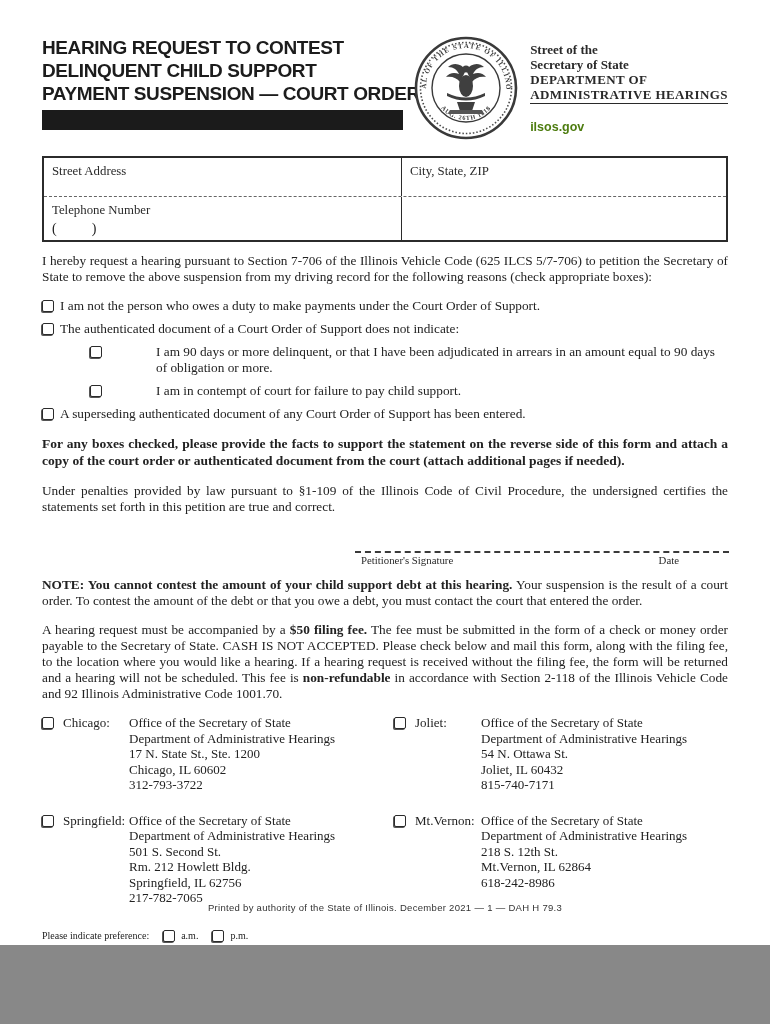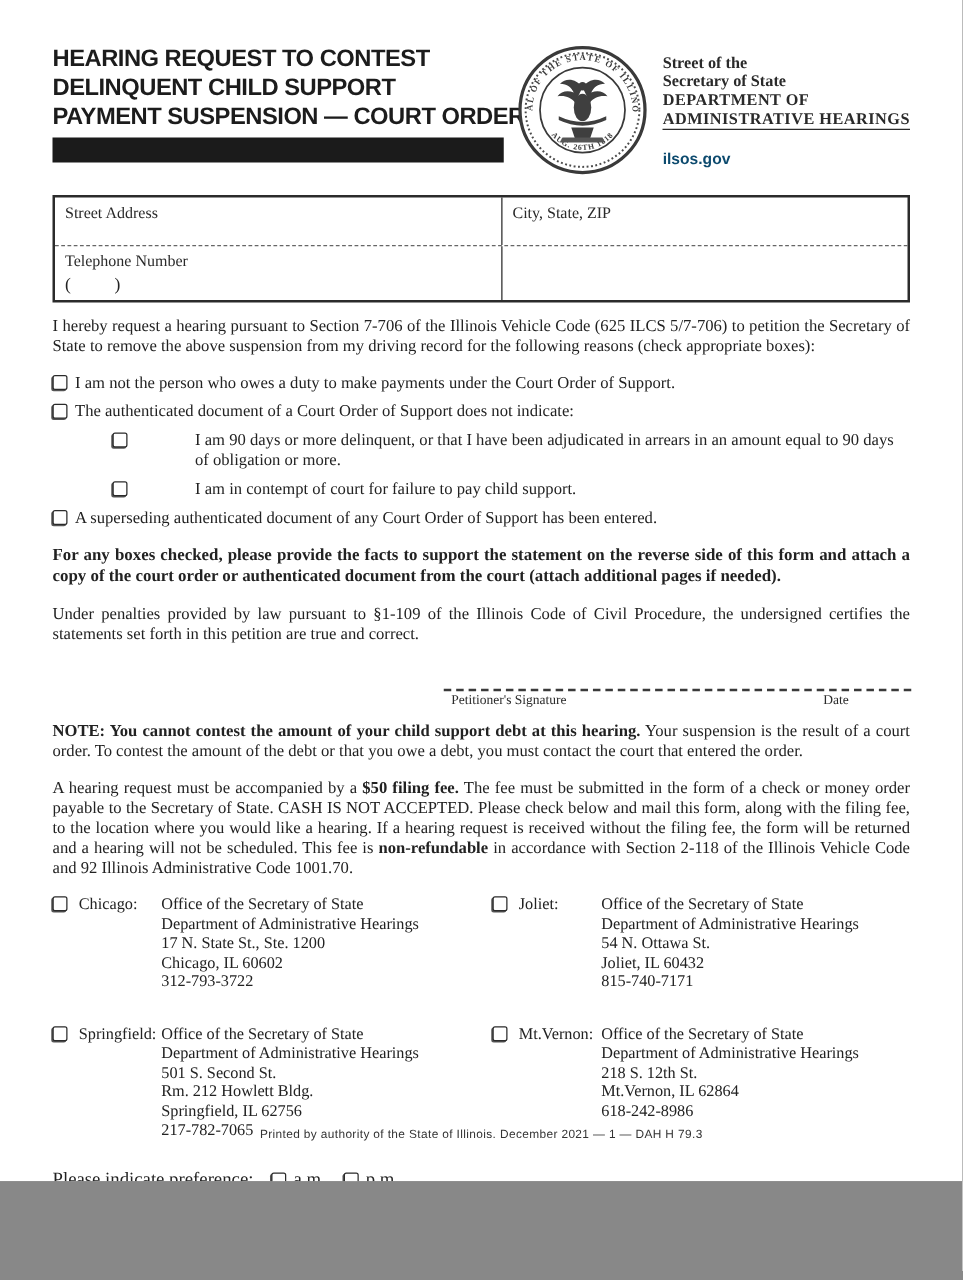--- a/index.html
+++ b/index.html
@@ -18,21 +18,21 @@
   .hdr { display:flex; justify-content:space-between; align-items:flex-start; }
   .hdr-left { width: 366px; }
   .title { font-family:"Liberation Sans", sans-serif; font-weight:bold; font-size:19px;
            letter-spacing:-0.4px; line-height:23px; color:#1c1c1c; white-space:nowrap; }
   .black-bar { width:361px; height:20px; background:#1b1b1b; margin-top:5px; }
   .hdr-right { display:flex; align-items:flex-start; }
   .seal { width:104px; height:104px; margin-right:12px; flex:none; }
   .office { font-size:13px; font-weight:bold; line-height:15px; padding-top:6px; color:#2a2a2a; }
   .office .dept { letter-spacing:0.4px; }
   .office .dept-u { letter-spacing:0.4px; border-bottom:1.5px solid #2a2a2a; padding-bottom:1px; display:inline-block; }
-  .website { font-family:"Liberation Sans", sans-serif; font-weight:bold; font-size:12.5px; margin-top:16px; color:#0c4a6e; }
+  .website { font-family:"Liberation Sans", sans-serif; font-weight:bold; font-size:12.5px; margin-top:16px; color:#4d7c0f; }
   
   .info-table { margin-top:16px; border:2px solid #2b2b2b; }
   .itr { display:flex; border-top:1px dashed #666; }
   .itr:first-child { border-top:none; }
   .itl { width:358px; border-right:1.5px solid #2b2b2b; padding:3px 8px; box-sizing:border-box; }
   .itrgt { flex:1; padding:3px 8px; }
   .itr1 { min-height:37px; } .itr2 { min-height:38px; } .itr3 { min-height:40px; }
   .flabel { font-size:12.8px; color:#2a2a2a; }
   .phone-parens { font-size:14px; white-space:pre; display:block; margin-top:3px; }
   
@@ -46,27 +46,27 @@
   .cb-line .cb { margin-top:2px; margin-right:6px; }
   .cb-sub { margin-left:48px;gap:40px; }
   .cb-sub .cb { margin-right:14px; }
   
   .sig-block { margin-left:313px; margin-top:36px; width:374px; }
   .sig-line { border-top:2px dashed #3a3a3a; height:0; }
   .sig-labels { display:flex; justify-content:space-between; padding:1px 50px 0 6px;
                 font-size:10.8px; color:#2a2a2a; }
   
   .send-line { font-size:13.3px; margin-top:14px; }
-  .loc-grid { display:grid; grid-template-columns:352px 1fr; margin-top:0; row-gap:26px; }
+  .loc-grid { display:grid; grid-template-columns:352px 1fr; margin-top:0; row-gap:20px; }
   .loc { display:flex; align-items:flex-start; font-size:13px; line-height:15.5px; }
   .loc .cb { margin-top:2px; margin-right:9px; }
   .loc-name { width:66px; flex:none; }
   .loc-lines div { white-space:nowrap; }
   
-  .pref { display:flex; align-items:center; font-size:15px; margin-top:24px; }
+  .pref { display:flex; align-items:center; font-size:10px; margin-top:24px; }
   .pref .cb { margin:0 6px 0 14px; box-shadow:-1px 1px 0 #555; }
   
   .footer { position:absolute; left:0; right:0; bottom:32px; text-align:center;
             font-family:"Liberation Sans", sans-serif; font-size:9.5px; letter-spacing:0.3px; color:#333; }
 </style>
 </head>
 <body>
 
 <div class="page">
 

